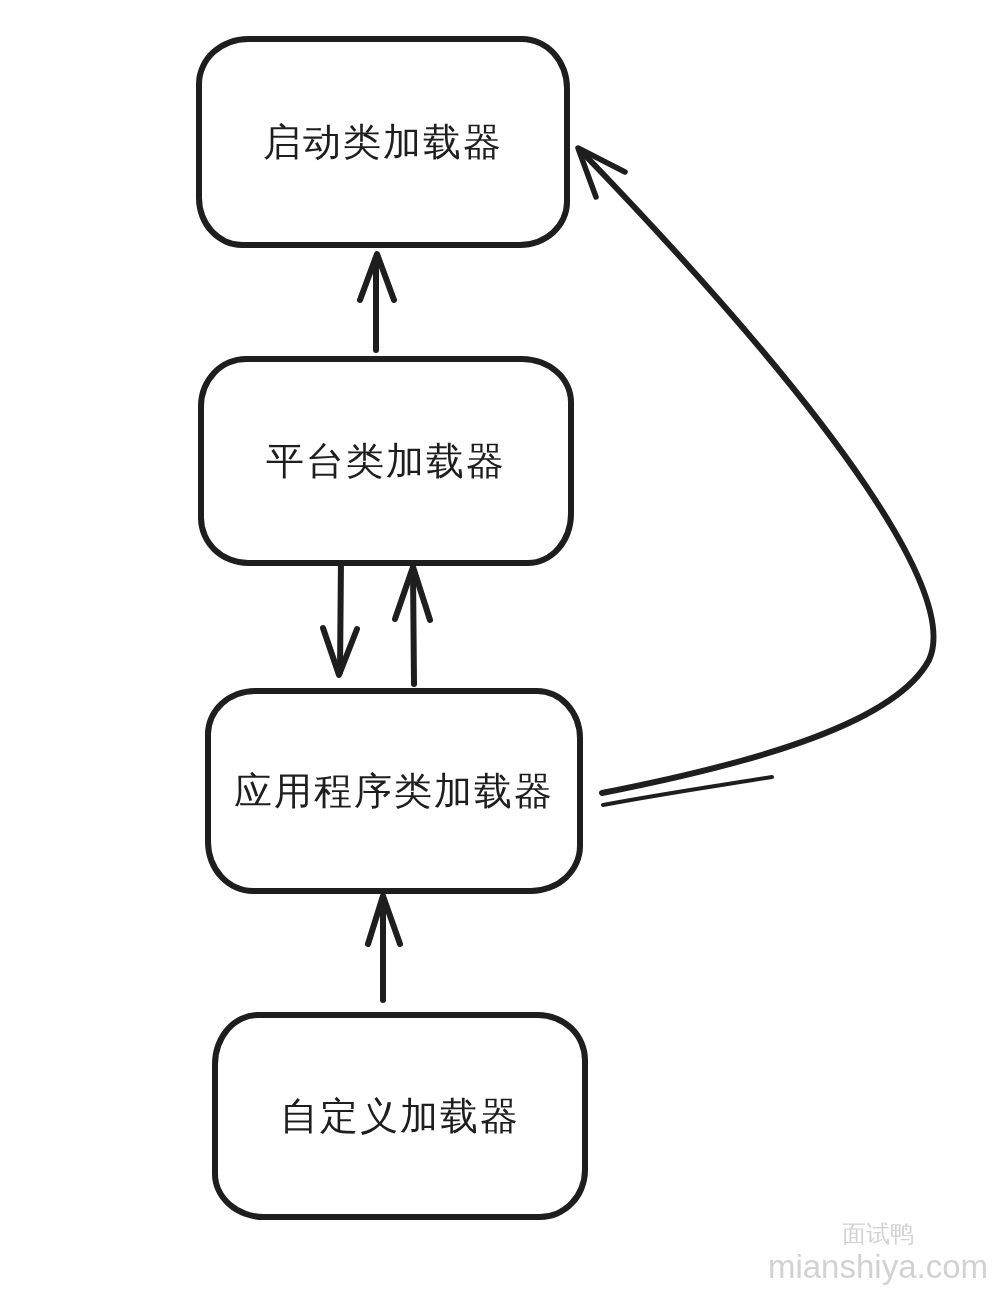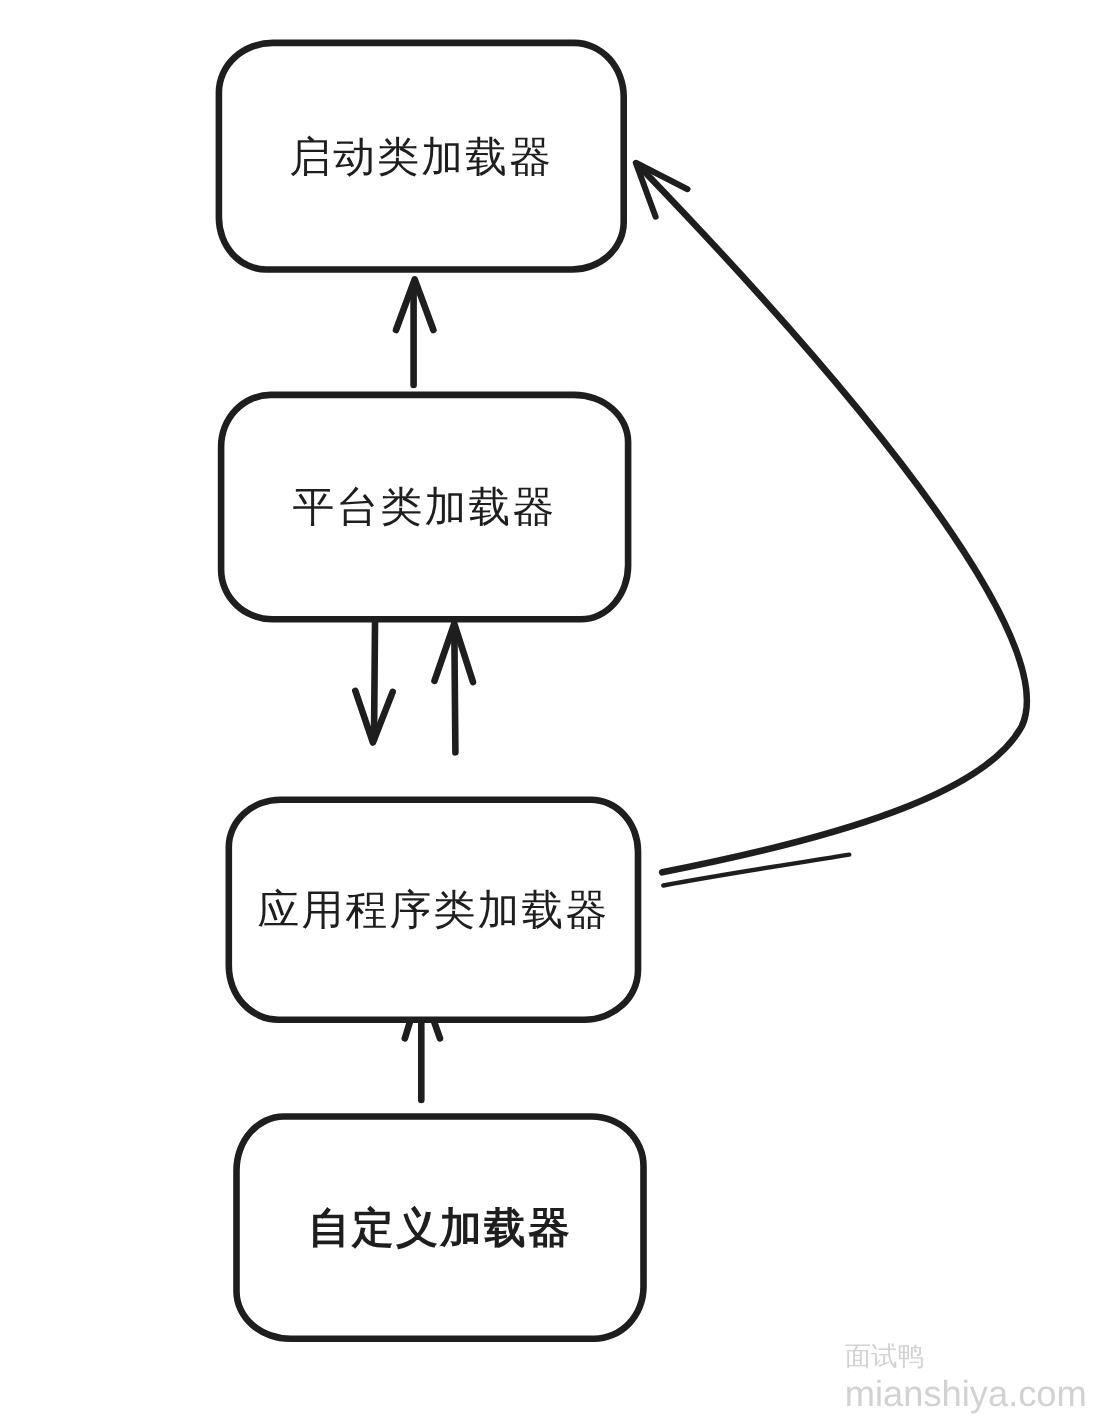--- a/index.html
+++ b/index.html
@@ -42,32 +42,30 @@
     left: 196px; top: 36px; width: 374px; height: 212px;
     border-radius: 52px 48px 50px 46px / 48px 52px 46px 50px;
   }
   .node-platform {
     left: 198px; top: 356px; width: 376px; height: 210px;
     border-radius: 48px 52px 46px 50px / 50px 46px 52px 48px;
   }
   .node-application {
     left: 205px; top: 688px; width: 378px; height: 206px;
     border-radius: 50px 46px 52px 48px / 46px 50px 48px 52px;
-    margin-top: 36px;
   }
   .node-custom {
     left: 212px; top: 1012px; width: 376px; height: 208px;
     border-radius: 46px 50px 48px 52px / 52px 48px 50px 46px;
-    font-weight: bold;
   }
   .watermark {
     position: absolute;
     right: 14px;
     bottom: 8px;
-    text-align: left;
+    text-align: center;
     color: #d2d2d2;
     line-height: 1.15;
     user-select: none;
   }
   .watermark .wm-line1 { font-size: 24px; }
   .watermark .wm-line2 { font-size: 33px; }
 </style>
 </head>
 <body>
 

